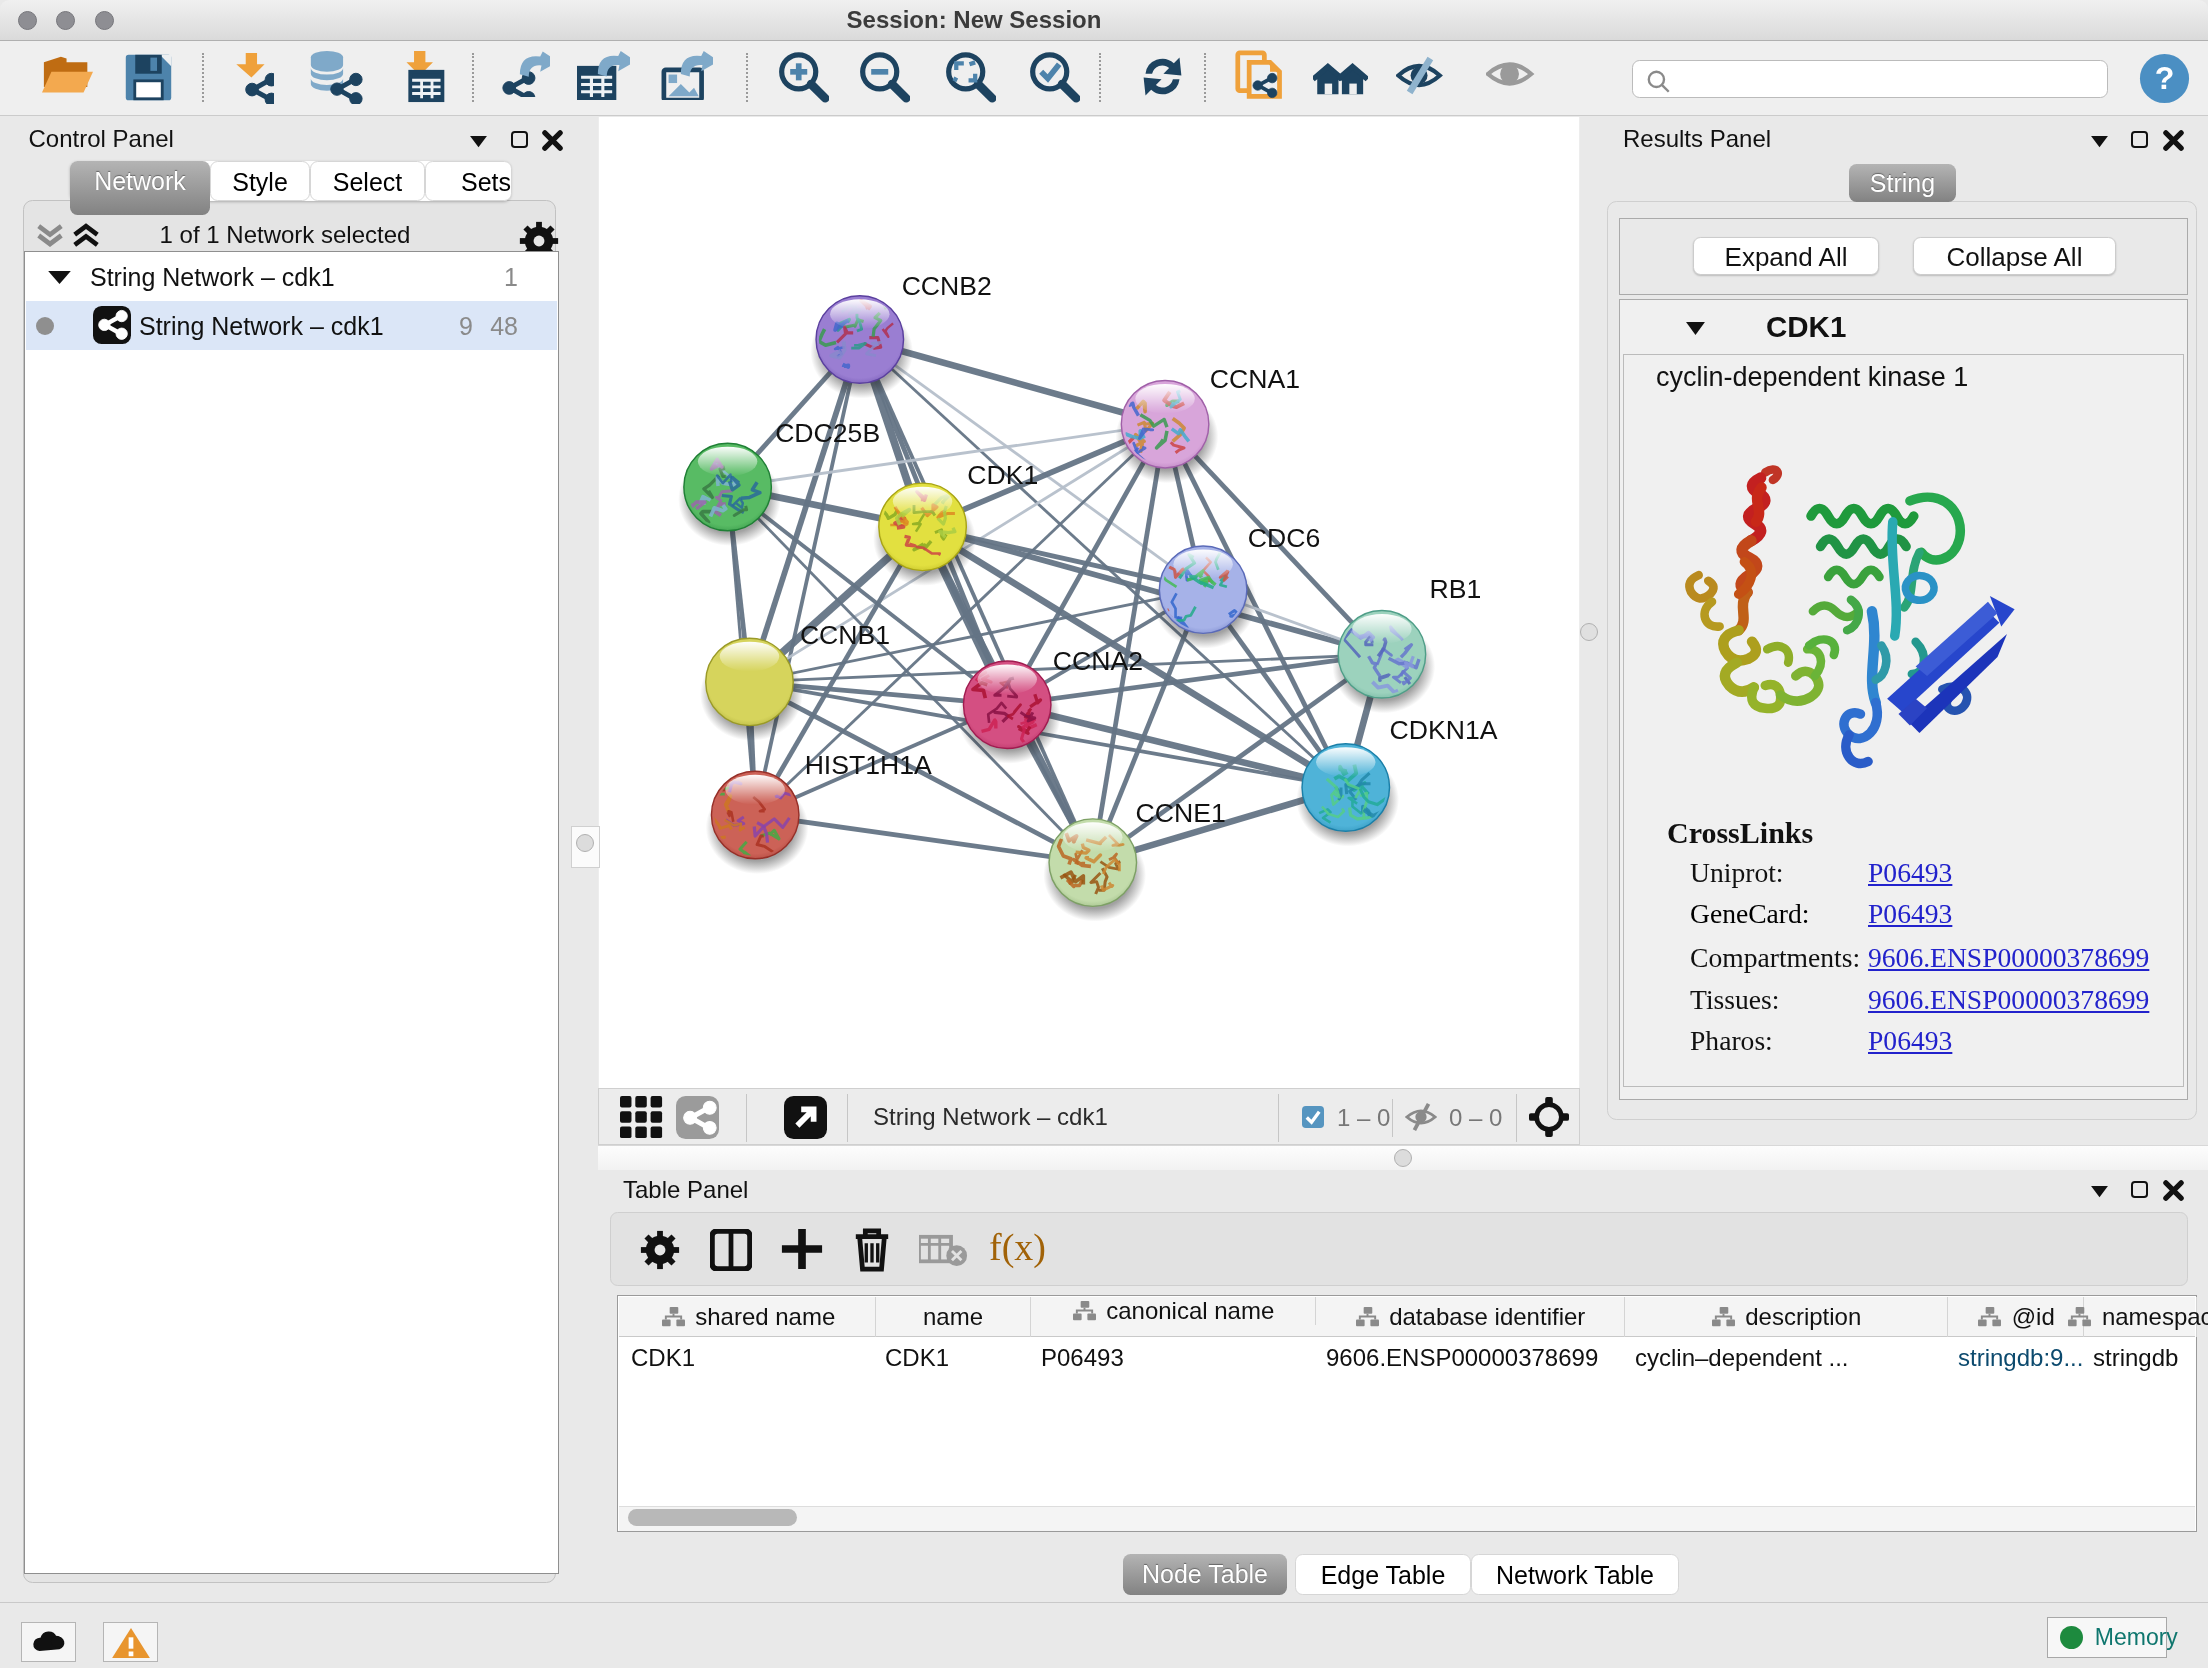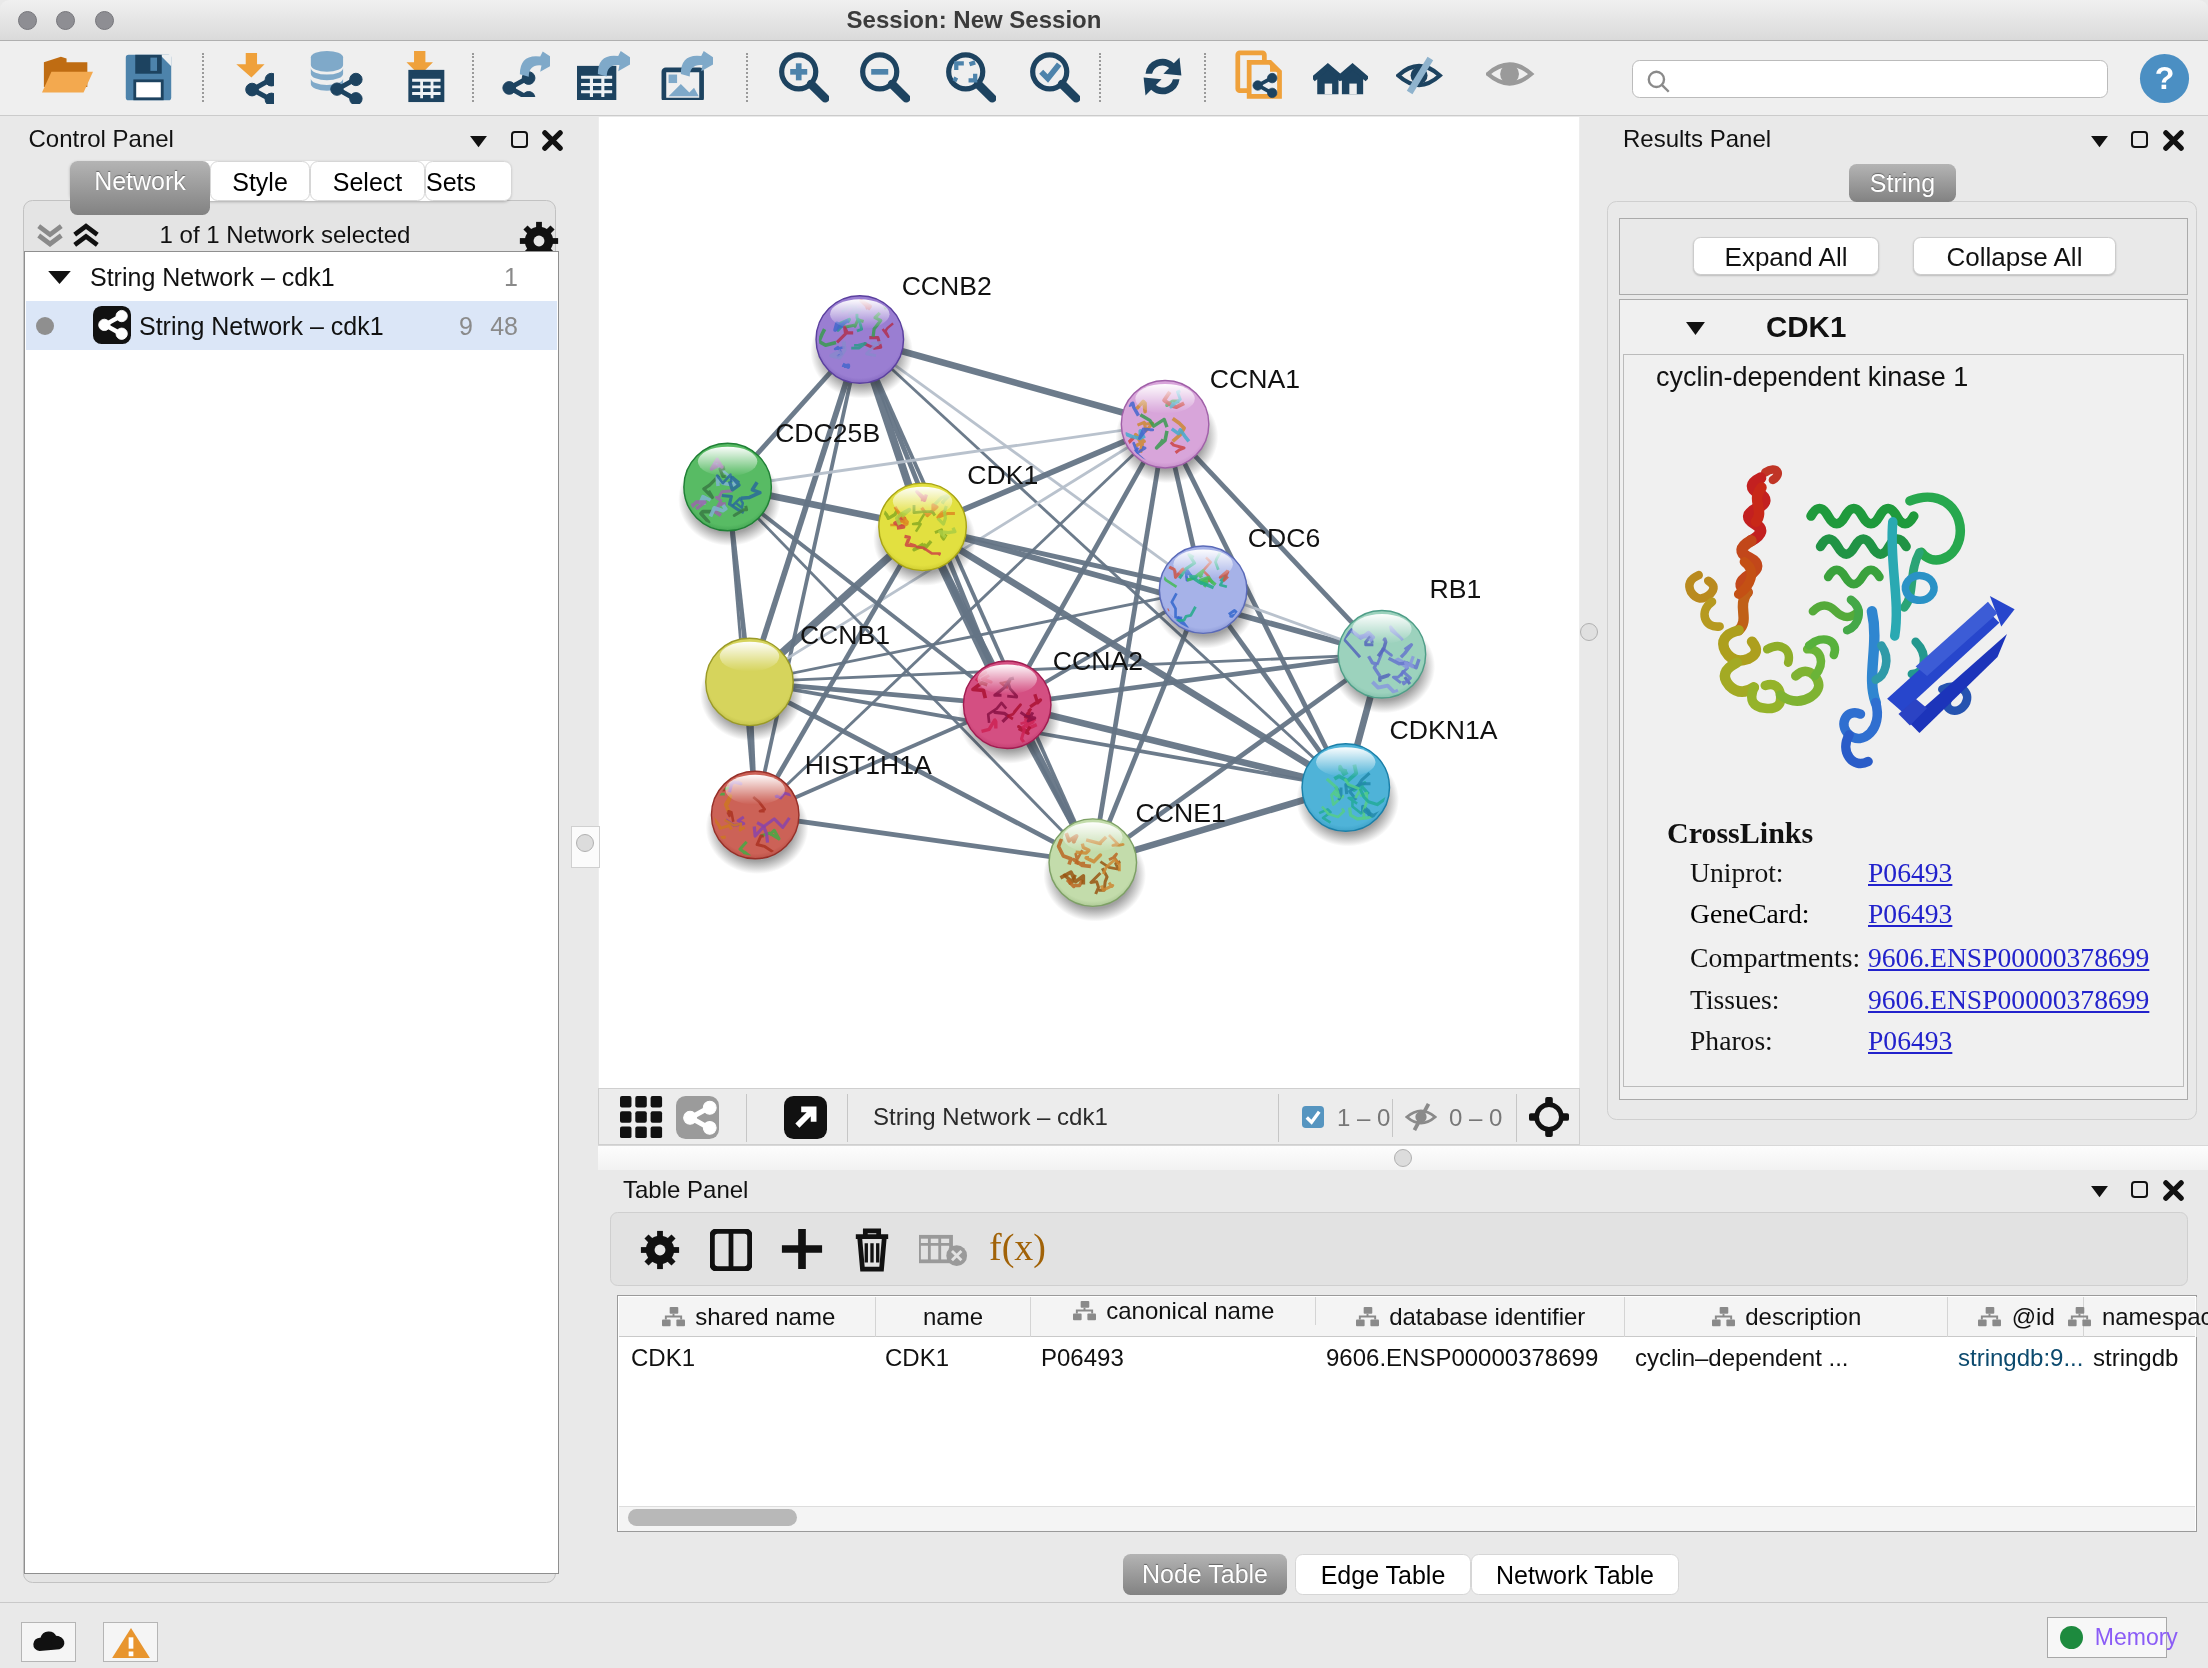--- a/index.html
+++ b/index.html
@@ -178,21 +178,21 @@
     <path d="M2 2 L20 2 L11 14 Z" fill="#111"></path>
   </svg>
 <div class="abs" style="left:511px;top:131px;width:17px;height:17px;border:2.9px solid #111;border-radius:3.8px;"></div>
 <svg style="position:absolute;left:542px;top:130px" width="21" height="21" viewBox="0 0 22 22">
     <path d="M3 3 L19 19 M19 3 L3 19" stroke="#111" stroke-width="5.5" stroke-linecap="round"></path>
   </svg>
 <div class="abs" style="left:70px;top:161px;width:441px;height:40px;background:#fff;border-radius:7.6px;box-shadow:0 1px 2.9px rgba(0,0,0,0.25);z-index:1;"></div>
 <div class="abs" style="left:70px;top:161px;width:140px;height:54px;background:linear-gradient(#b4b4b4,#828282);border-radius:7.6px;color:#fff;font-size:25px;text-align:center;line-height:40px;text-shadow:0 -1px 1px #666;z-index:3;">Network</div>
 <div class="abs" style="left:210px;top:161px;width:100px;height:40px;background:#fff;border:1px solid #d6d6d6;border-radius:7.6px;color:#000;font-size:25px;text-align:center;line-height:40px;z-index:2;">Style</div>
 <div class="abs" style="left:310px;top:161px;width:115px;height:40px;background:#fff;border:1px solid #d6d6d6;border-radius:7.6px;color:#000;font-size:25px;text-align:center;line-height:40px;z-index:2;">Select</div>
-<div class="abs" style="left:425px;top:161px;width:87px;height:40px;background:#fff;border:1px solid #d6d6d6;border-radius:7.6px;color:#000;font-size:25px;text-align:left;line-height:40px;z-index:2;">Sets</div>
+<div class="abs" style="left:425px;top:161px;width:87px;height:40px;background:#fff;border:1px solid #d6d6d6;border-radius:7.6px;color:#000;font-size:25px;text-align:right;line-height:40px;z-index:2;">Sets</div>
 <div class="abs" style="left:23px;top:200px;width:533px;height:1383px;background:#e4e4e4;border:1.9px solid #c2c2c2;border-radius:9.5px;"></div>
 <svg style="position:absolute;left:34px;top:222px" width="32" height="27" viewBox="0 0 34 28">
     <g fill="none" stroke="#8a8a8a" stroke-width="5">
       <path d="M5 4 L17 13 L29 4"></path>
       <path d="M5 14 L17 23 L29 14"></path>
     </g>
   </svg>
 <svg style="position:absolute;left:70px;top:222px" width="32" height="27" viewBox="0 0 34 28">
     <g fill="none" stroke="#111" stroke-width="5">
       <path d="M5 13 L17 4 L29 13"></path>
@@ -891,14 +891,14 @@
     <circle cx="28" cy="12" r="6" fill="#111"></circle>
   </svg>
 <div class="abs" style="left:103px;top:1622px;width:55px;height:40px;background:#f5f5f5;border:1.9px solid #b5b5b5;"></div>
 <svg style="position:absolute;left:111px;top:1626px" width="40" height="34" viewBox="0 0 42 36">
     <path d="M21 2 L41 34 L1 34 Z" fill="#e8952e"></path>
     <rect x="18.5" y="12" width="5" height="12" fill="#fff"></rect>
     <rect x="18.5" y="27" width="5" height="5" fill="#fff"></rect>
   </svg>
 <div class="abs" style="left:2047px;top:1617px;width:120px;height:41px;background:#f7f7f7;border:1.9px solid #a8a8a8;display:flex;align-items:center;">
     <span style="width:23px;height:23px;border-radius:50%;background:#1d8a3e;margin-left:12.4px;flex:none;"></span>
-    <span style="font-size:23px;color:#8b5cf6;margin-left:11.4px;">Memory</span>
+    <span style="font-size:23px;color:#0f766e;margin-left:11.4px;">Memory</span>
   </div>
 
 </body></html>

